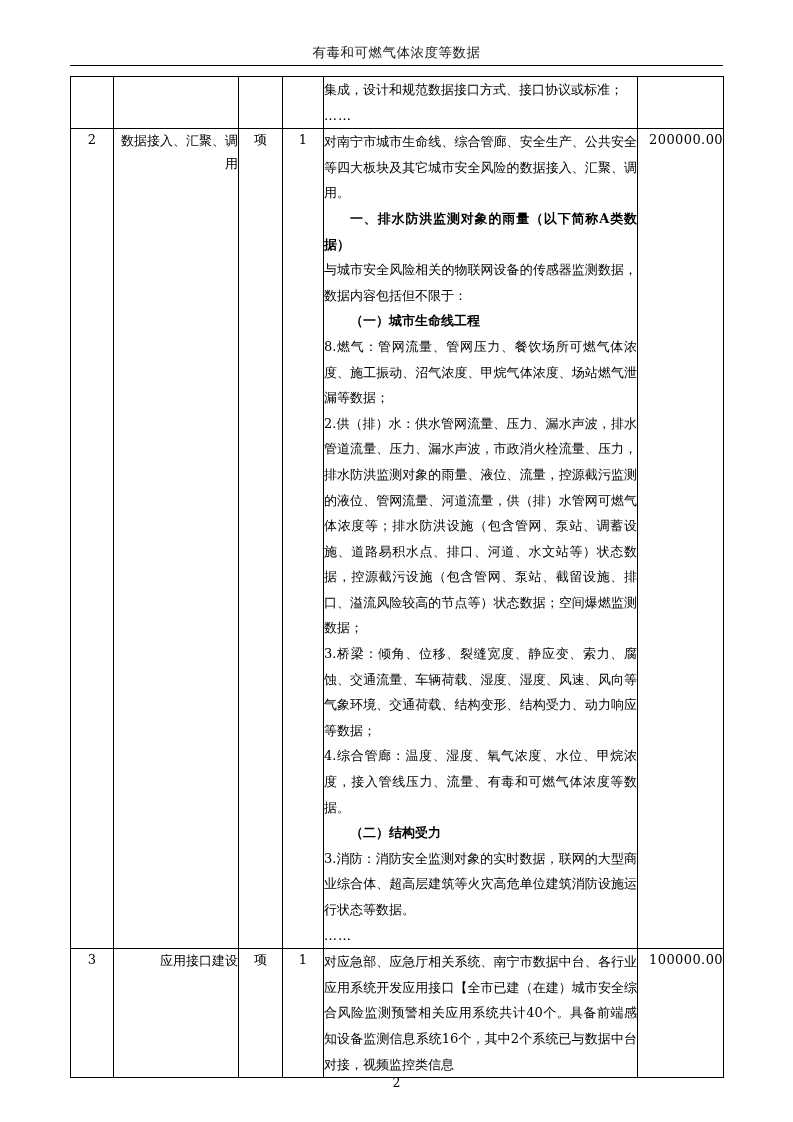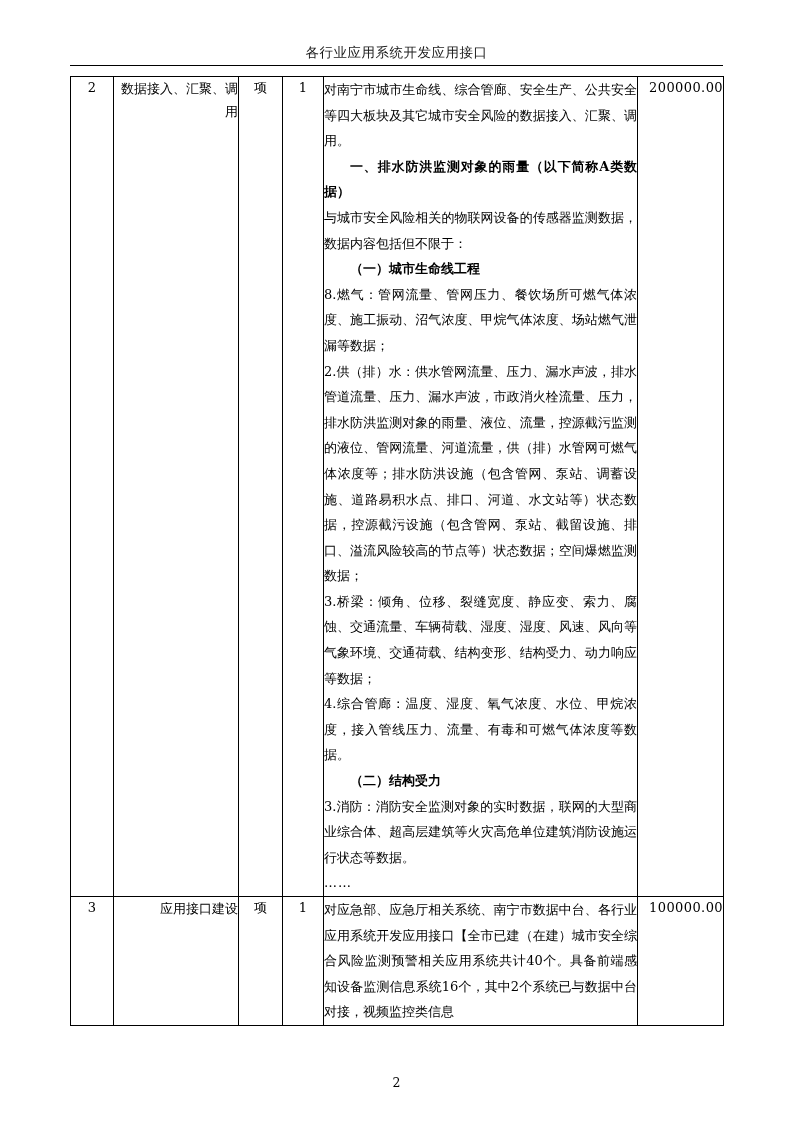--- a/index.html
+++ b/index.html
@@ -122,34 +122,45 @@
     text-align: center;
     font-size: 12.5px;
     color: #000;
   }
 </style>
 </head>
 <body>
 
 <div class="page">
 
-  <div class="header">各行业应用系统开发应用接口</div>
+  <div class="header">有毒和可燃气体浓度等数据</div>
   <div class="header-rule"></div>
 
   <table class="doc-table">
     <colgroup>
       <col class="col-no">
       <col class="col-name">
       <col class="col-unit">
       <col class="col-qty">
       <col class="col-desc">
       <col class="col-price">
     </colgroup>
     <tbody>
 
+      <tr>
+        <td class="cell-center"></td>
+        <td class="cell-name"></td>
+        <td class="cell-center"></td>
+        <td class="cell-center"></td>
+        <td class="cell-desc">
+          <p>集成，设计和规范数据接口方式、接口协议或标准；</p>
+          <p class="dots">……</p>
+        </td>
+        <td class="cell-price"></td>
+      </tr>
 
       <tr>
         <td class="cell-center">2</td>
         <td class="cell-name">数据接入、汇聚、调用</td>
         <td class="cell-center">项</td>
         <td class="cell-center">1</td>
         <td class="cell-desc">
           <p>对南宁市城市生命线、综合管廊、安全生产、公共安全等四大板块及其它城市安全风险的数据接入、汇聚、调用。</p>
           <p class="bold">一、排水防洪监测对象的雨量（以下简称A类数据）</p>
           <p>与城市安全风险相关的物联网设备的传感器监测数据，数据内容包括但不限于：</p>

